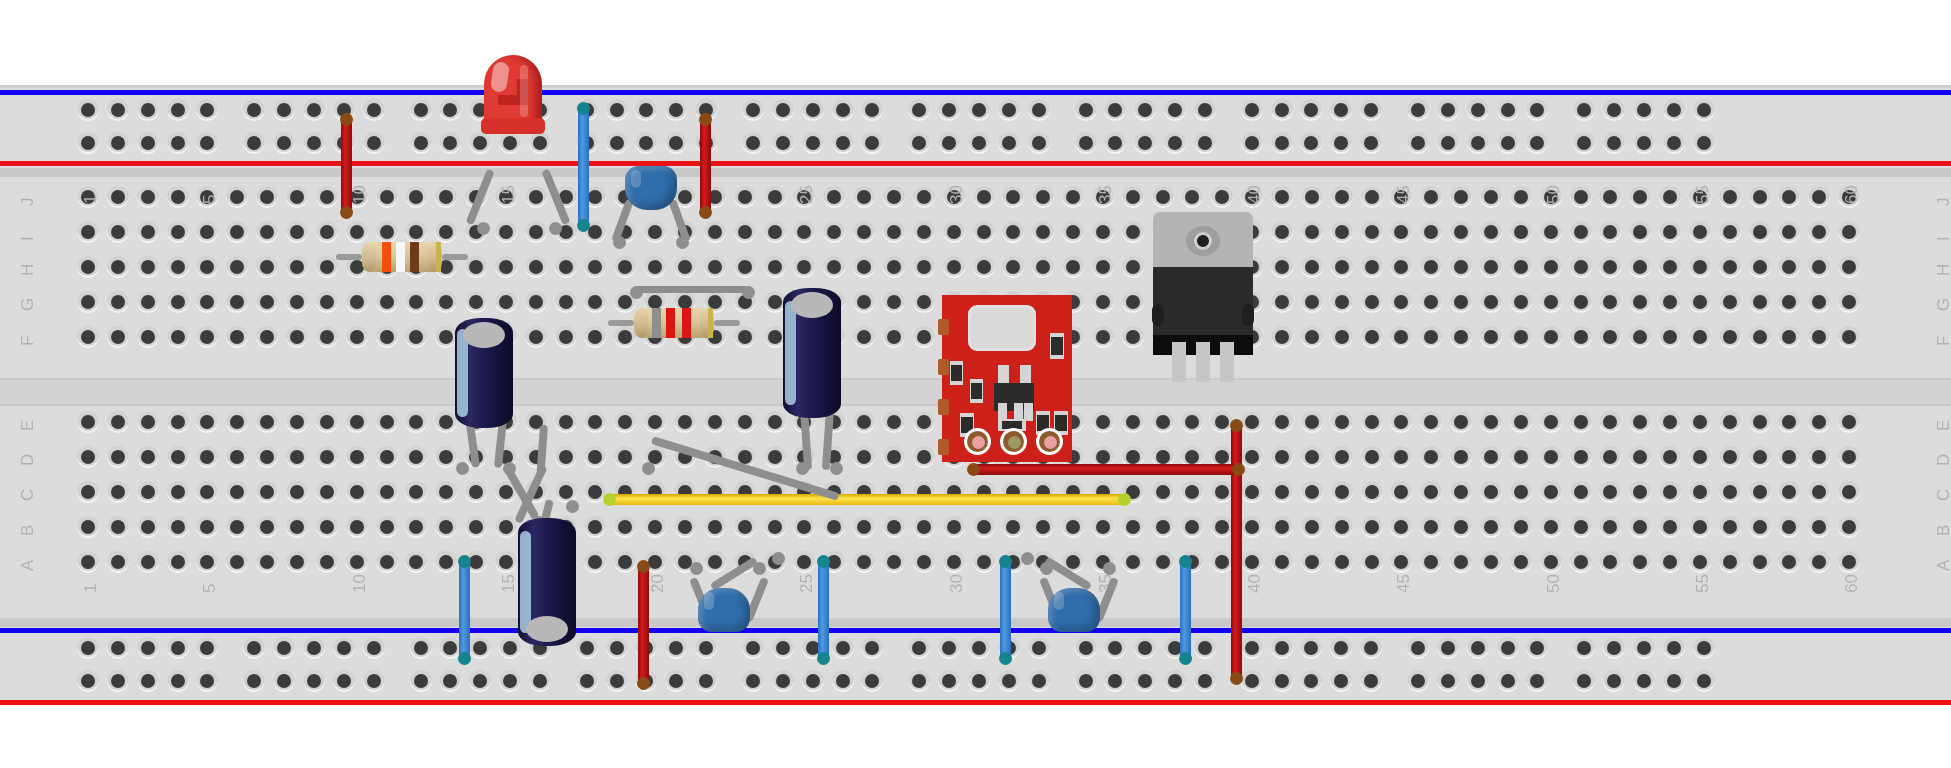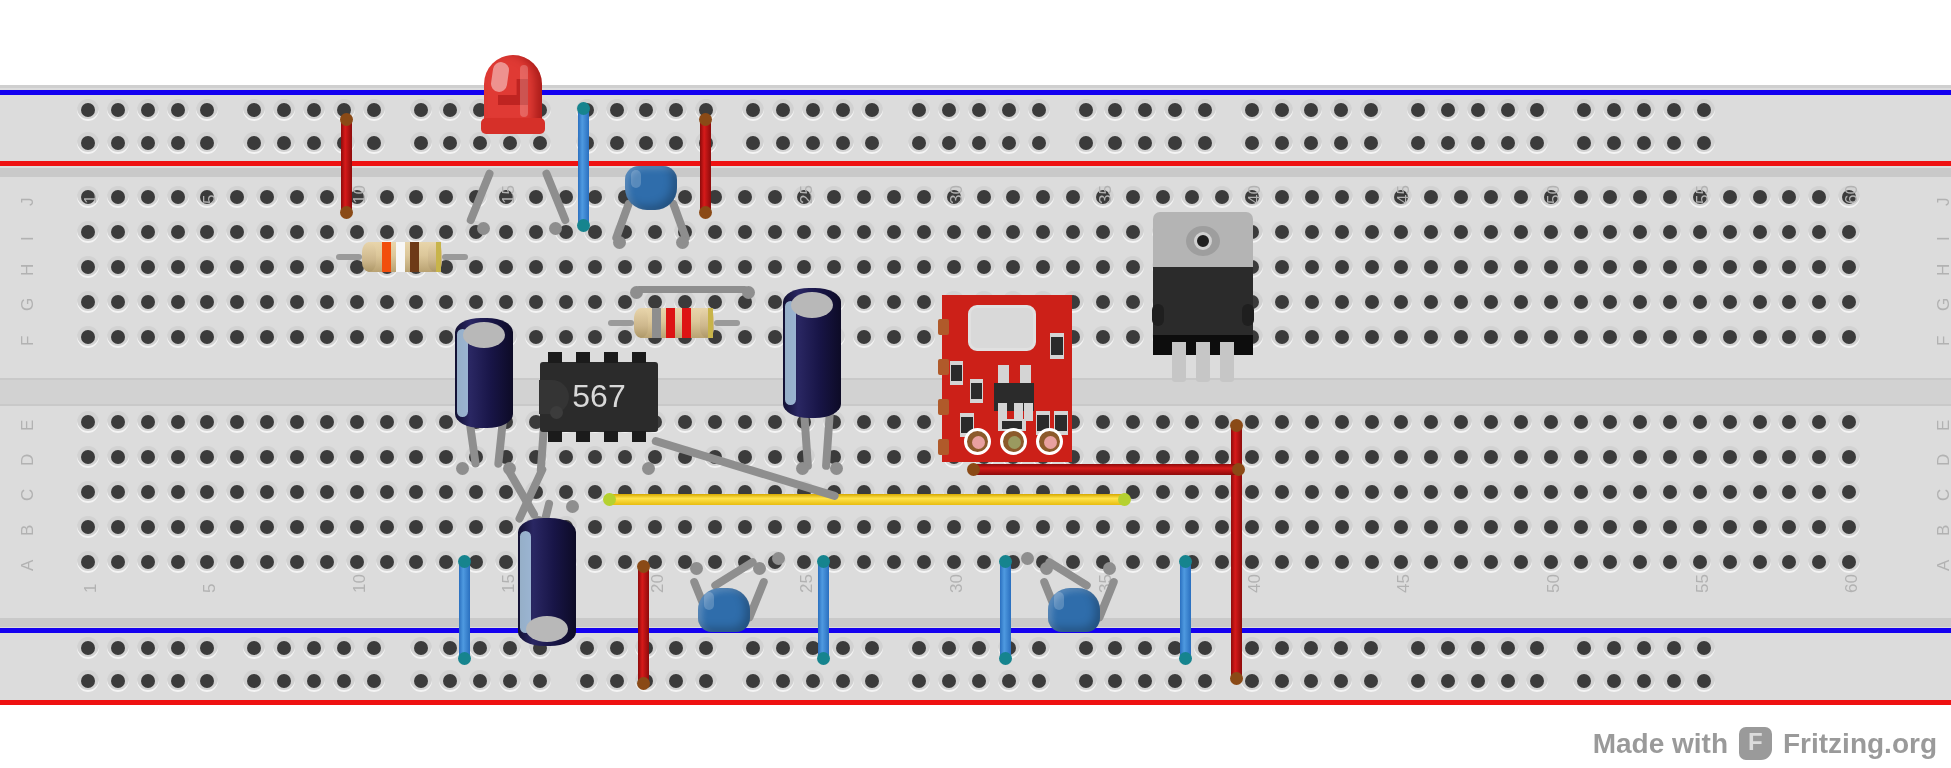--- a/index.html
+++ b/index.html
@@ -2762,33 +2762,20 @@
       <div class="stripe"></div>
       <div class="top"></div>
   </div>
 
   <div class="ecap" style="left:518px;top:518px;width:58px;height:128px">
     <div class="can"></div>
       <div class="stripe"></div>
     <div class="top" style="top:auto;bottom:4px"></div>
   </div>
 
-  <div class="dip" style="left:540px;top:362px">
-    <div class="pin" style="left:8px;top:-10px"></div>
-    <div class="pin" style="left:36px;top:-10px"></div>
-    <div class="pin" style="left:64px;top:-10px"></div>
-    <div class="pin" style="left:92px;top:-10px"></div>
-    <div class="pin" style="left:8px;bottom:-10px"></div>
-    <div class="pin" style="left:36px;bottom:-10px"></div>
-    <div class="pin" style="left:64px;bottom:-10px"></div>
-    <div class="pin" style="left:92px;bottom:-10px"></div>
-    <div class="notch"></div>
-    <div class="dot"></div>
-    <div class="lbltxt">567</div>
-  </div>
 
   <div class="pcb" style="left:942px;top:295px;width:130px;height:167px">
     <div class="silk"></div>
     <div class="smdl" style="left:8px;top:66px;width:13px;height:24px"></div>
     <div class="smd" style="left:9px;top:70px;width:11px;height:16px"></div>
     <div class="smdl" style="left:28px;top:84px;width:13px;height:24px"></div>
     <div class="smd" style="left:29px;top:88px;width:11px;height:16px"></div>
     <div class="smdl" style="left:108px;top:38px;width:14px;height:26px"></div>
     <div class="smd" style="left:109px;top:42px;width:12px;height:18px"></div>
     <div class="smdl" style="left:56px;top:70px;width:11px;height:28px"></div>
@@ -2828,19 +2815,14 @@
       </div>
     <div class="bodyt"></div>
     <div class="nk" style="left:-1px;top:92px"></div>
     <div class="nk" style="right:-1px;top:92px"></div>
     <div class="skirt"></div>
     <div class="pin" style="left:19px"></div>
     <div class="pin" style="left:43px"></div>
     <div class="pin" style="left:67px"></div>
   </div>
 
-  <div class="wm">
-    <span class="t">Made with</span>
-    <span class="fbox"></span>
-    <span class="t">Fritzing.org</span>
-  </div>
 
 </div>
 
 </body></html>

